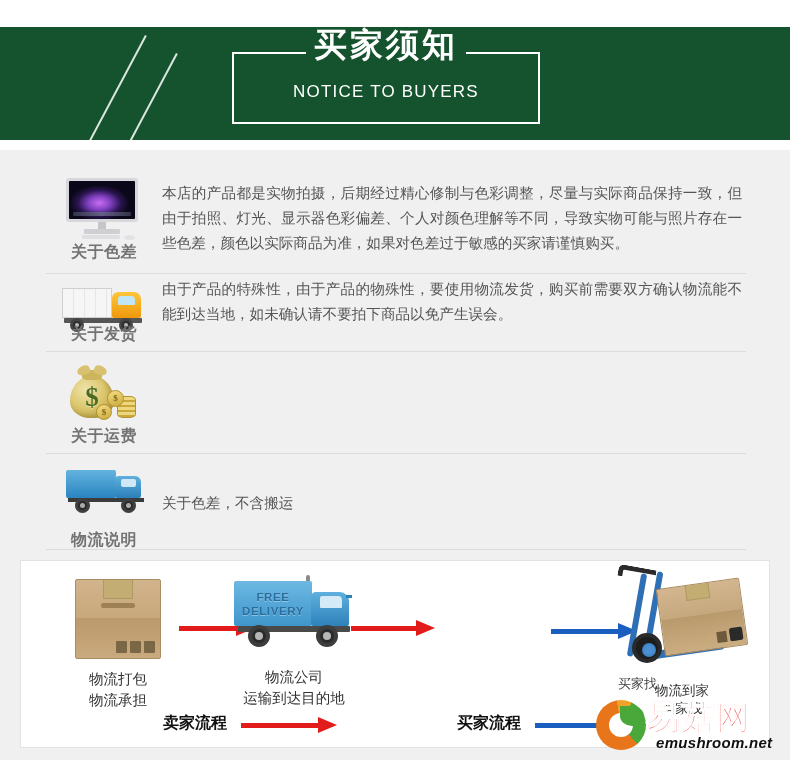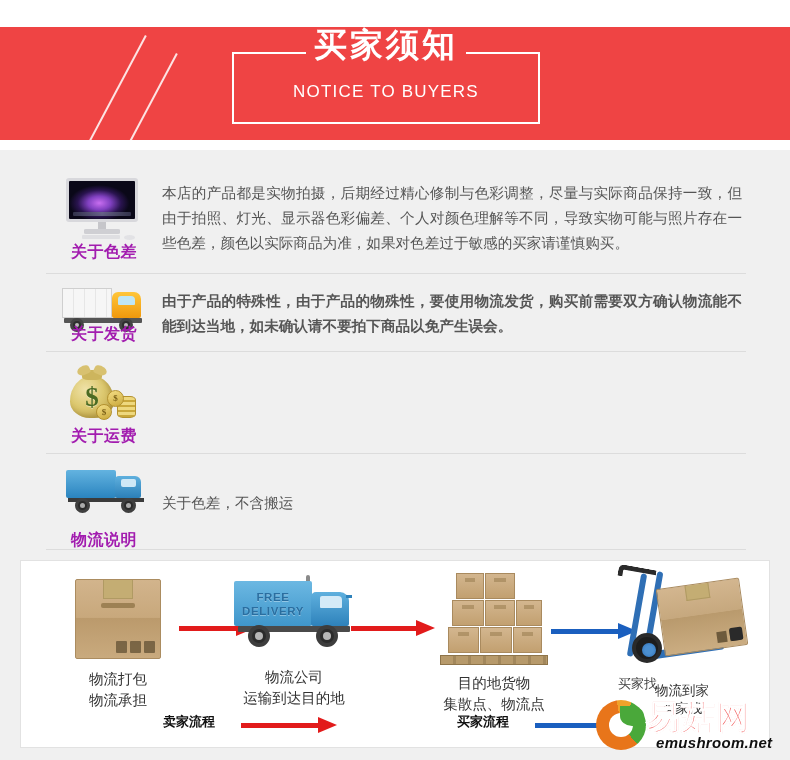--- a/index.html
+++ b/index.html
@@ -8,21 +8,21 @@
     background: #ffffff;
     font-family: "Liberation Sans", "DejaVu Sans", sans-serif;
     overflow: hidden;
   }
   .page { position: relative; width: 790px; height: 760px; background: #ffffff; }
 
   
   .banner {
     position: absolute; left: 0; top: 27px;
     width: 790px; height: 113px;
-    background: #ef4444;
+    background: #14532d;
     overflow: hidden;
   }
   .slash {
     position: absolute;
     width: 2px;
     background: rgba(255,255,255,0.85);
     transform-origin: top left;
   }
   .slash-a { left: 145px; top: 8px; height: 130px; transform: rotate(28deg); }
   .slash-b { left: 176px; top: 26px; height: 110px; transform: rotate(28deg); }
@@ -73,21 +73,21 @@
     border-bottom: 1px solid #dcdcdc;
   }
   .notice-row.last { border-bottom: 1px solid #dcdcdc; }
   .row-icon {
     position: absolute; left: 16px; top: 6px;
     width: 82px; height: 62px;
   }
   .row-label {
     position: absolute; left: 6px;
     width: 104px; text-align: center;
-    color: #a21caf; font-size: 16px; font-weight: bold;
+    color: #737373; font-size: 16px; font-weight: bold;
     font-family: "DejaVu Sans", "Liberation Sans", sans-serif;
     letter-spacing: 0.5px;
   }
   .row-text {
     position: absolute; left: 116px; right: 4px;
     color: #555555; font-size: 14.6px; line-height: 25px;
     font-family: "DejaVu Sans", "Liberation Sans", sans-serif;
     text-align: justify;
   }
 
@@ -373,21 +373,21 @@
   .arrow .head {
     position: absolute; top: -6px; width: 0; height: 0;
     border-top: 8.5px solid transparent; border-bottom: 8.5px solid transparent;
   }
   .arrow.red .shaft { background: #e21b1b; }
   .arrow.red .head  { border-left: 19px solid #e21b1b; }
   .arrow.blue .shaft { background: #1a5fbf; }
   .arrow.blue .head  { border-left: 19px solid #1a5fbf; }
 
   .legend {
-    position: absolute; font-size: 13px; font-weight: bold; color: #111;
+    position: absolute; font-size: 16px; font-weight: bold; color: #111;
     font-family: "DejaVu Sans", "Liberation Sans", sans-serif; white-space: nowrap;
   }
 
   
   .watermark {
     position: absolute; left: 596px; top: 698px; width: 186px; height: 56px;
   }
   .wm-ring {
     position: absolute; left: 0; top: 2px; width: 50px; height: 50px; border-radius: 50%;
     background: conic-gradient(from 200deg, #e8751a 0deg 150deg, #f0a22a 150deg 185deg, #4aa83a 185deg 300deg, #e8751a 300deg 360deg);
@@ -459,21 +459,21 @@
       <div class="truck-y">
         <div class="ty-box"></div>
         <div class="ty-cab"></div>
         <div class="ty-win"></div>
         <div class="ty-chassis"></div>
         <div class="ty-w1"></div>
         <div class="ty-w2"></div>
       </div>
     </div>
     <div class="row-label" style="top:50px;">关于发货</div>
-    <div class="row-text" style="top:14px;font-weight:bold;">由于产品的特殊性，由于产品的物殊性，要使用物流发货，购买前需要双方确认物流能不能到达当地，如未确认请不要拍下商品以免产生误会。</div>
+    <div class="row-text" style="top:2px;">由于产品的特殊性，由于产品的物殊性，要使用物流发货，购买前需要双方确认物流能不能到达当地，如未确认请不要拍下商品以免产生误会。</div>
   </div>
 
   <div class="notice-row" style="top:352px;height:102px;">
     <div class="row-icon" style="top:14px;left:20px;">
       <div class="moneybag">
         <div class="mb-bag"></div>
         <div class="mb-tie"></div>
         <div class="mb-dollar">$</div>
         <div class="coin-stack"></div>
         <div class="coin coin-a">$</div>
@@ -537,35 +537,20 @@
       </div>
       <div class="flow-caption" style="margin-top:14px;">物流公司</div>
       <div class="flow-caption">运输到达目的地</div>
     </div>
 
     <div class="arrow red" style="left:330px;top:65px;width:86px;">
       <div class="shaft" style="width:66px;"></div>
       <div class="head" style="left:65px;"></div>
     </div>
 
-    <div class="flow-node" style="left:398px;top:12px;width:150px;">
-      <div class="pallet">
-        <div class="pbox" style="left:16px;top:0px;width:28px;height:26px;"></div>
-        <div class="pbox" style="left:45px;top:0px;width:30px;height:26px;"></div>
-        <div class="pbox" style="left:12px;top:27px;width:32px;height:26px;"></div>
-        <div class="pbox" style="left:45px;top:27px;width:30px;height:26px;"></div>
-        <div class="pbox" style="left:76px;top:27px;width:26px;height:26px;"></div>
-        <div class="pbox" style="left:8px;top:54px;width:31px;height:26px;"></div>
-        <div class="pbox" style="left:40px;top:54px;width:32px;height:26px;"></div>
-        <div class="pbox" style="left:73px;top:54px;width:29px;height:26px;"></div>
-        <div class="pallet-base"></div>
-      </div>
-      <div class="flow-caption" style="margin-top:8px;">目的地货物</div>
-      <div class="flow-caption">集散点、物流点</div>
-    </div>
 
     <div class="arrow blue" style="left:530px;top:68px;width:90px;">
       <div class="shaft" style="width:68px;"></div>
       <div class="head" style="left:67px;"></div>
     </div>
 
     <div class="flow-node" style="left:586px;top:6px;width:150px;">
       <div class="handtruck">
         <div class="ht-handle"></div>
         <div class="ht-frame-l"></div>

